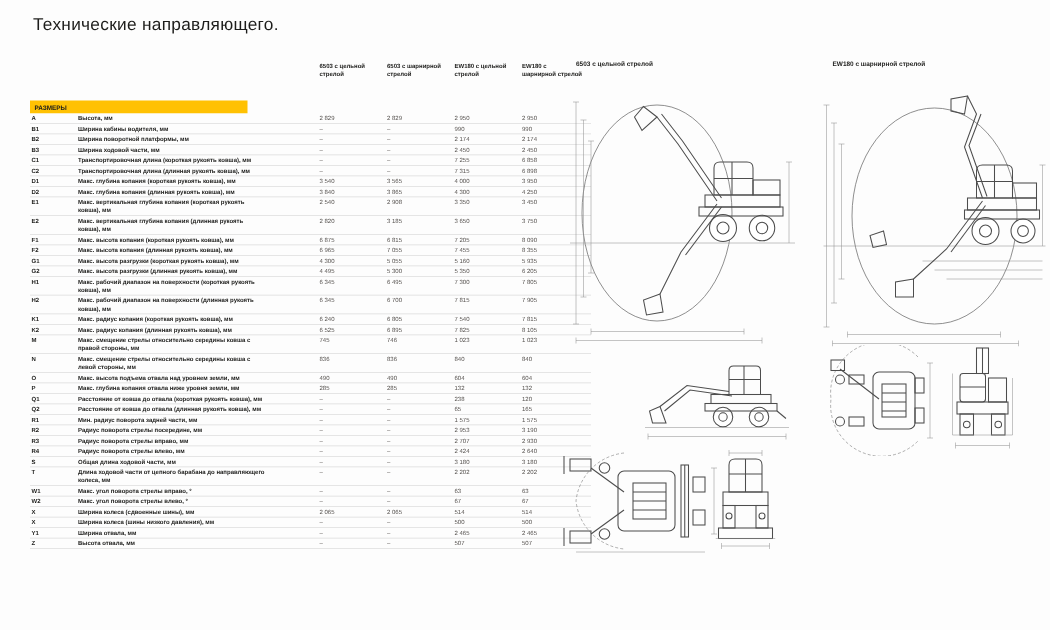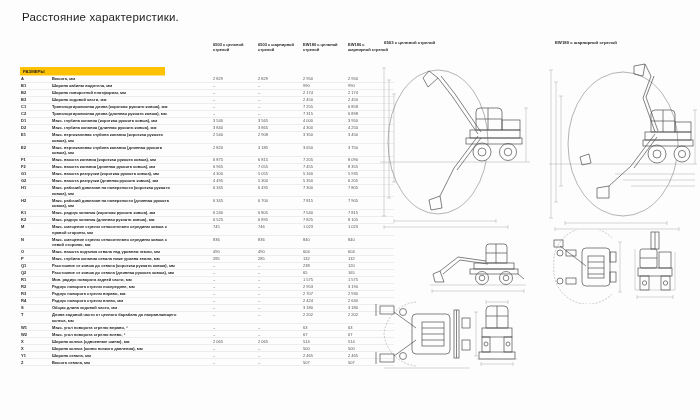--- a/index.html
+++ b/index.html
@@ -40,21 +40,21 @@
   .ln{stroke:#4d4d4d;stroke-width:.7;fill:none;}
   .lnf{stroke:#4d4d4d;stroke-width:.7;fill:#fff;}
   .dim{stroke:#8f8f8f;stroke-width:.35;fill:none;}
   .env{stroke:#6a6a6a;stroke-width:.5;fill:none;}
   .dash{stroke:#7a7a7a;stroke-width:.4;fill:none;stroke-dasharray:2 1.4;}
   .dtitle{font-size:4.3px;font-weight:bold;fill:#1d1d1b;}
 </style>
 </head>
 <body>
 
-<div class="page-title">Расстояние характеристики.</div>
+<div class="page-title">Технические направляющего.</div>
 
 <div class="table-scale">
   <div class="thead">
     <span class="thcell"></span>
     <span class="thcell"></span>
     <span class="thcell">6503 с цельной стрелой</span>
     <span class="thcell">6503 с шарнирной стрелой</span>
     <span class="thcell">EW180 с цельной стрелой</span>
     <span class="thcell">EW180 с шарнирной стрелой</span>
   </div>

